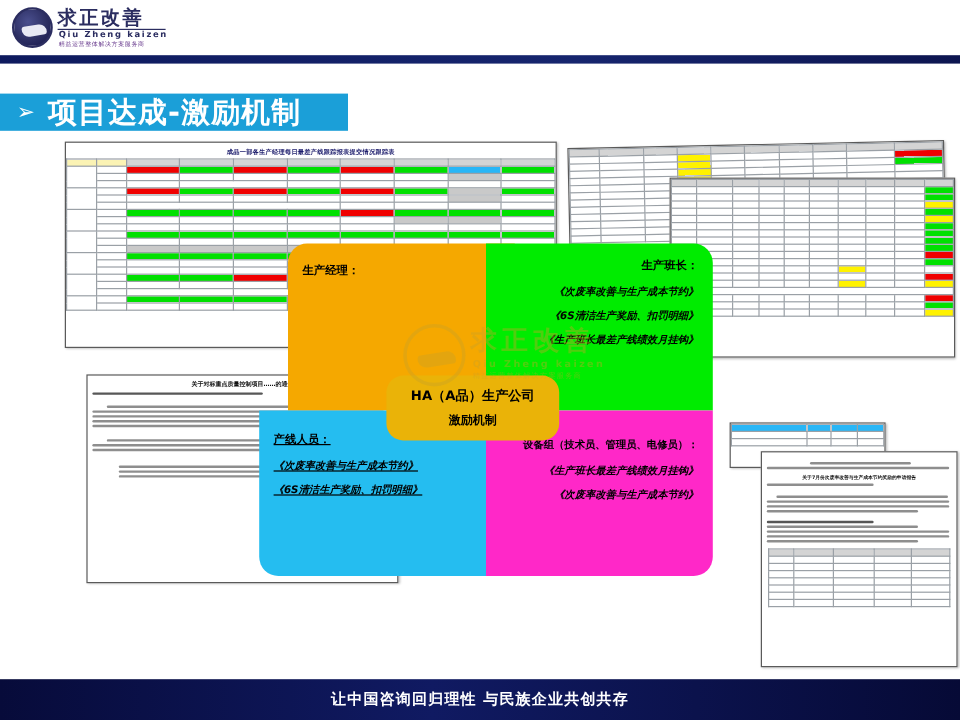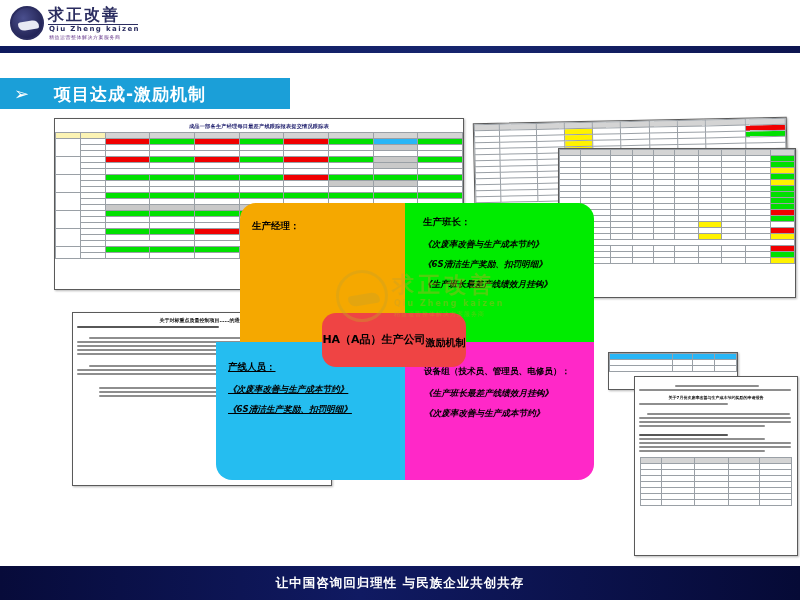--- a/index.html
+++ b/index.html
@@ -22,21 +22,21 @@
       letter-spacing:1.4px;line-height:8px;}
   .logo-sub{position:absolute;left:39px;top:30px;font-size:5px;color:#6a3d8f;letter-spacing:.5px;
       line-height:7px;white-space:nowrap;}
   .logo-rule{position:absolute;left:38px;top:20px;width:90px;height:1px;background:#2b2d60;}
   .header-rule{position:absolute;left:0;top:46px;width:800px;height:7px;
       background:linear-gradient(90deg,#0e1a5e 0%, #16256e 60%, #0d1550 100%);}
 
   
   .title-bar{position:absolute;left:0;top:78px;width:290px;height:31px;background:#1b9fd8;}
   .title-arrow{position:absolute;left:14px;top:4px;font-size:18px;color:#ffffff;line-height:24px;}
-  .title-text{position:absolute;left:54px;top:2px;font-size:17px;font-weight:bold;color:#ffffff;
+  .title-text{position:absolute;left:40px;top:2px;font-size:24px;font-weight:bold;color:#ffffff;
       line-height:28px;letter-spacing:1px;white-space:nowrap;}
 
   
   .doc{position:absolute;background:#fff;border:1px solid #5a5a5a;box-shadow:1px 1px 2px rgba(0,0,0,.28);
       overflow:hidden;}
   .doc-title{font-size:5.2px;font-weight:bold;color:#1b1b6b;text-align:center;white-space:nowrap;
       letter-spacing:.2px;}
   table.mini{border-collapse:collapse;table-layout:fixed;width:100%;}
   table.mini td{border:.5px solid #9aa0a6;height:5px;font-size:3px;overflow:hidden;padding:0;}
   .c-red{background:#f00000;}
@@ -57,29 +57,29 @@
   .matrix{position:absolute;left:216px;top:203px;width:378px;height:277px;}
   .quad{position:absolute;width:189px;height:138.5px;box-sizing:border-box;padding:12px 12px;}
   .q-tl{left:0;top:0;background:#f5a800;border-top-left-radius:16px;}
   .q-tr{left:189px;top:0;background:#00ec00;border-top-right-radius:16px;}
   .q-bl{left:0;top:138.5px;background:#25bdf0;border-bottom-left-radius:16px;}
   .q-br{left:189px;top:138.5px;background:#ff28c8;border-bottom-right-radius:16px;}
   .q-role{font-size:9.5px;font-weight:bold;color:#000;line-height:14px;margin-bottom:9px;
       white-space:nowrap;}
   .q-item{font-size:8.6px;font-weight:bold;color:#000;line-height:13px;font-style:italic;
       margin-bottom:7px;white-space:nowrap;}
-  .q-tr .q-role,.q-tr .q-item,.q-br .q-role,.q-br .q-item{text-align:left;}
+  .q-tr .q-role,.q-tr .q-item,.q-br .q-role,.q-br .q-item{text-align:right;}
   .q-tr{padding-left:18px;}
   .q-br{padding-left:19px;}
   .q-tl{padding-top:16px;margin-left:24px;}
   .q-bl{padding-top:18px;text-decoration:underline;}
   .q-br{padding-top:22px;}
 
-  .center-box{position:absolute;left:322px;top:313px;width:144px;height:54px;background:#ef4444;
-      border-radius:14px;display:flex;flex-direction:row;align-items:center;justify-content:center;}
+  .center-box{position:absolute;left:322px;top:313px;width:144px;height:54px;background:#eab308;
+      border-radius:14px;display:flex;flex-direction:column;align-items:center;justify-content:center;}
   .center-l1{font-size:11px;font-weight:bold;color:#000;line-height:16px;white-space:nowrap;}
   .center-l2{font-size:10px;font-weight:bold;color:#000;line-height:15px;margin-top:5px;white-space:nowrap;}
 
   
   .watermark{position:absolute;left:336px;top:266px;width:200px;height:62px;opacity:.40;
       pointer-events:none;}
   .wm-ring{position:absolute;left:0;top:4px;width:52px;height:52px;border-radius:50%;
       border:3px solid #c9a227;box-sizing:border-box;}
   .wm-ring:after{content:"";position:absolute;left:9px;top:21px;width:32px;height:11px;
       background:#c9a227;border-radius:3px 11px 3px 11px;transform:skewY(-9deg);}

